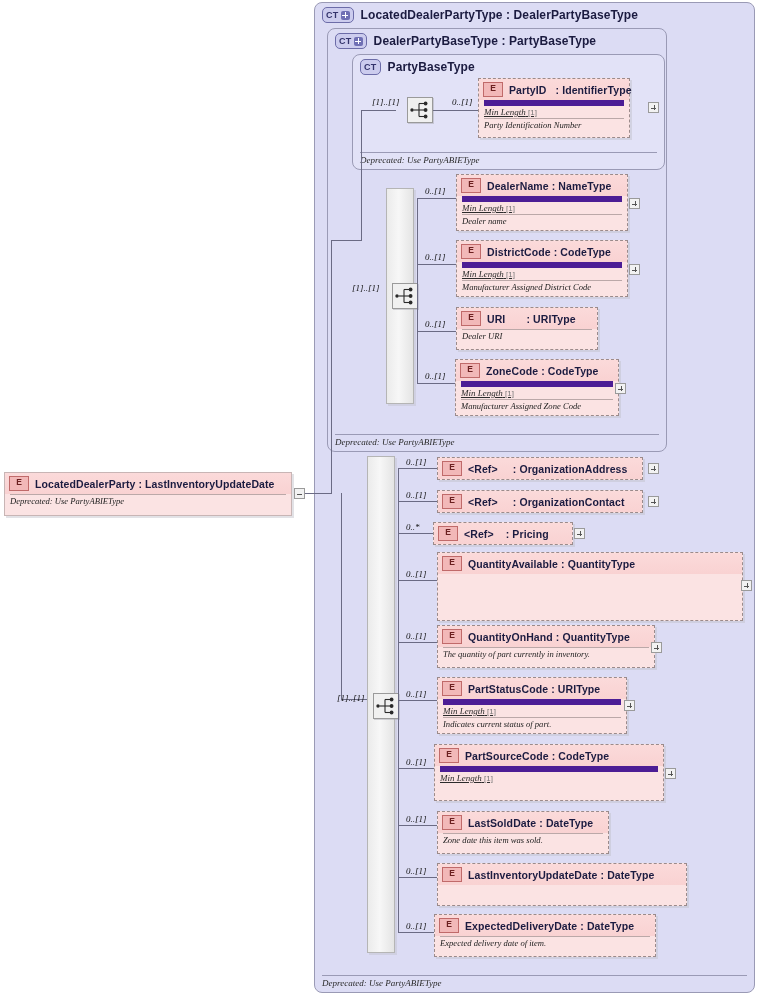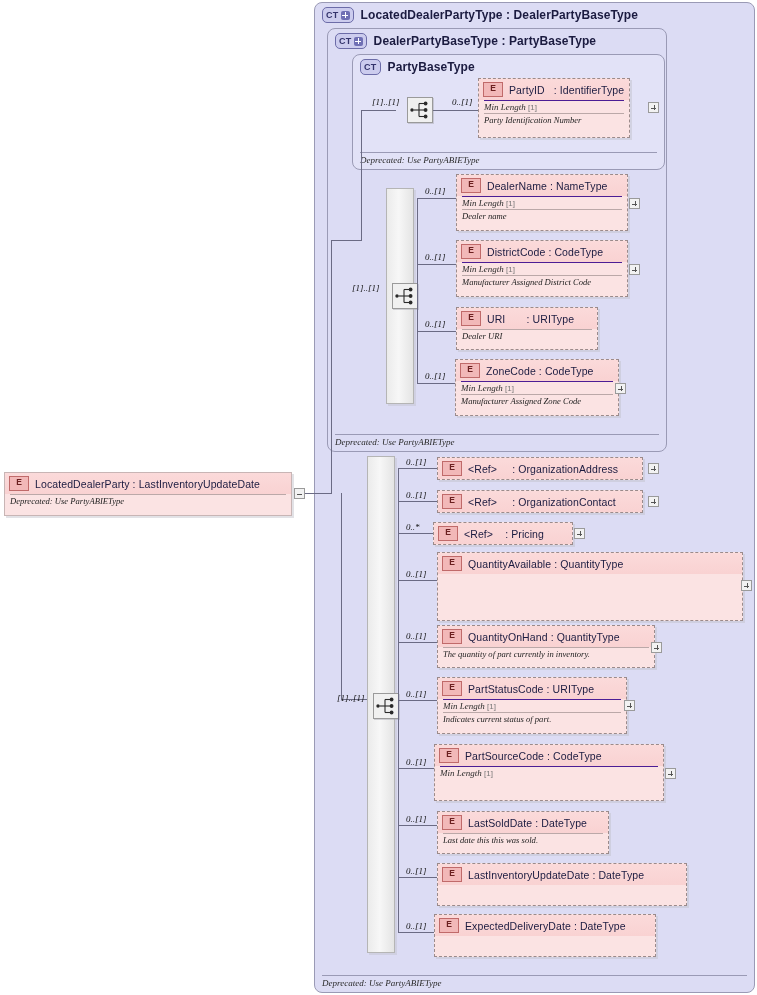--- a/index.html
+++ b/index.html
@@ -52,25 +52,25 @@
   }
   .el.solid{border-style:solid;border-color:#c8b5b5;}
   .el-head{
     display:flex;align-items:center;gap:6px;padding:3px 5px 3px 4px;
     background:linear-gradient(#fbdada,#f9d2d2);
   }
   .e-badge{
     flex:none;width:18px;height:13px;border:1px solid #c06a6a;background:#f2b8b8;
     color:#6b2020;font-size:8.5px;font-weight:bold;line-height:11px;text-align:center;
   }
-  .el-name{font-size:10.5px;font-weight:normal;color:#1b1b40;white-space:pre;letter-spacing:.1px;}
+  .el-name{font-size:10.5px;font-weight:bold;color:#1b1b40;white-space:pre;letter-spacing:.1px;}
   .el-row{
-    border-top:1px solid #4c1d95;margin:0 5px;padding:1px 0 1px 0;
+    border-top:6px solid #4c1d95;margin:0 5px;padding:1px 0 1px 0;
     font-size:9px;color:#2b2b2b;font-style:italic;
-    font-family:"Liberation Serif","DejaVu Serif",serif;white-space:nowrap;
+    font-family:"Liberation Serif","DejaVu Serif",serif;white-space:nowrap;text-decoration:underline;
   }
   .el-row .mm{color:#777;font-style:normal;font-family:"Liberation Sans",sans-serif;font-size:8px;}
   .el-doc{
     border-top:1px solid #bba8a8;margin:0 5px;padding:1px 0;
     font-size:8.6px;color:#232323;font-style:italic;line-height:11.5px;
     font-family:"Liberation Serif","DejaVu Serif",serif;
   }
 
   
   .exp{
@@ -356,32 +356,33 @@
 </div>
 <div class="exp abs" style="left:665px;top:768px;"></div>
 
 <div class="ln lnh abs" style="left:398px;top:825px;width:40px;"></div>
 <span class="card" style="left:406px;top:814px;">0..[1]</span>
 <div class="abs el" style="left:437px;top:811px;width:172px;height:43px;">
   <div class="el-head">
     <span class="e-badge">E</span>
     <span class="el-name">LastSoldDate : DateType</span>
   </div>
-  <div class="el-doc">Last date this this was sold.</div>
+  <div class="el-doc">Zone date this item was sold.</div>
 </div>
 
 <div class="ln lnh abs" style="left:398px;top:877px;width:40px;"></div>
 <span class="card" style="left:406px;top:866px;">0..[1]</span>
 <div class="abs el" style="left:437px;top:863px;width:250px;height:43px;">
   <div class="el-head">
     <span class="e-badge">E</span>
     <span class="el-name">LastInventoryUpdateDate : DateType</span>
   </div>
 </div>
 
 <div class="ln lnh abs" style="left:398px;top:932px;width:40px;"></div>
 <span class="card" style="left:406px;top:921px;">0..[1]</span>
 <div class="abs el" style="left:434px;top:914px;width:222px;height:43px;">
   <div class="el-head">
     <span class="e-badge">E</span>
     <span class="el-name">ExpectedDeliveryDate : DateType</span>
   </div>
+  <div class="el-doc">Expected delivery date of item.</div>
 </div>
 
 </body></html>

